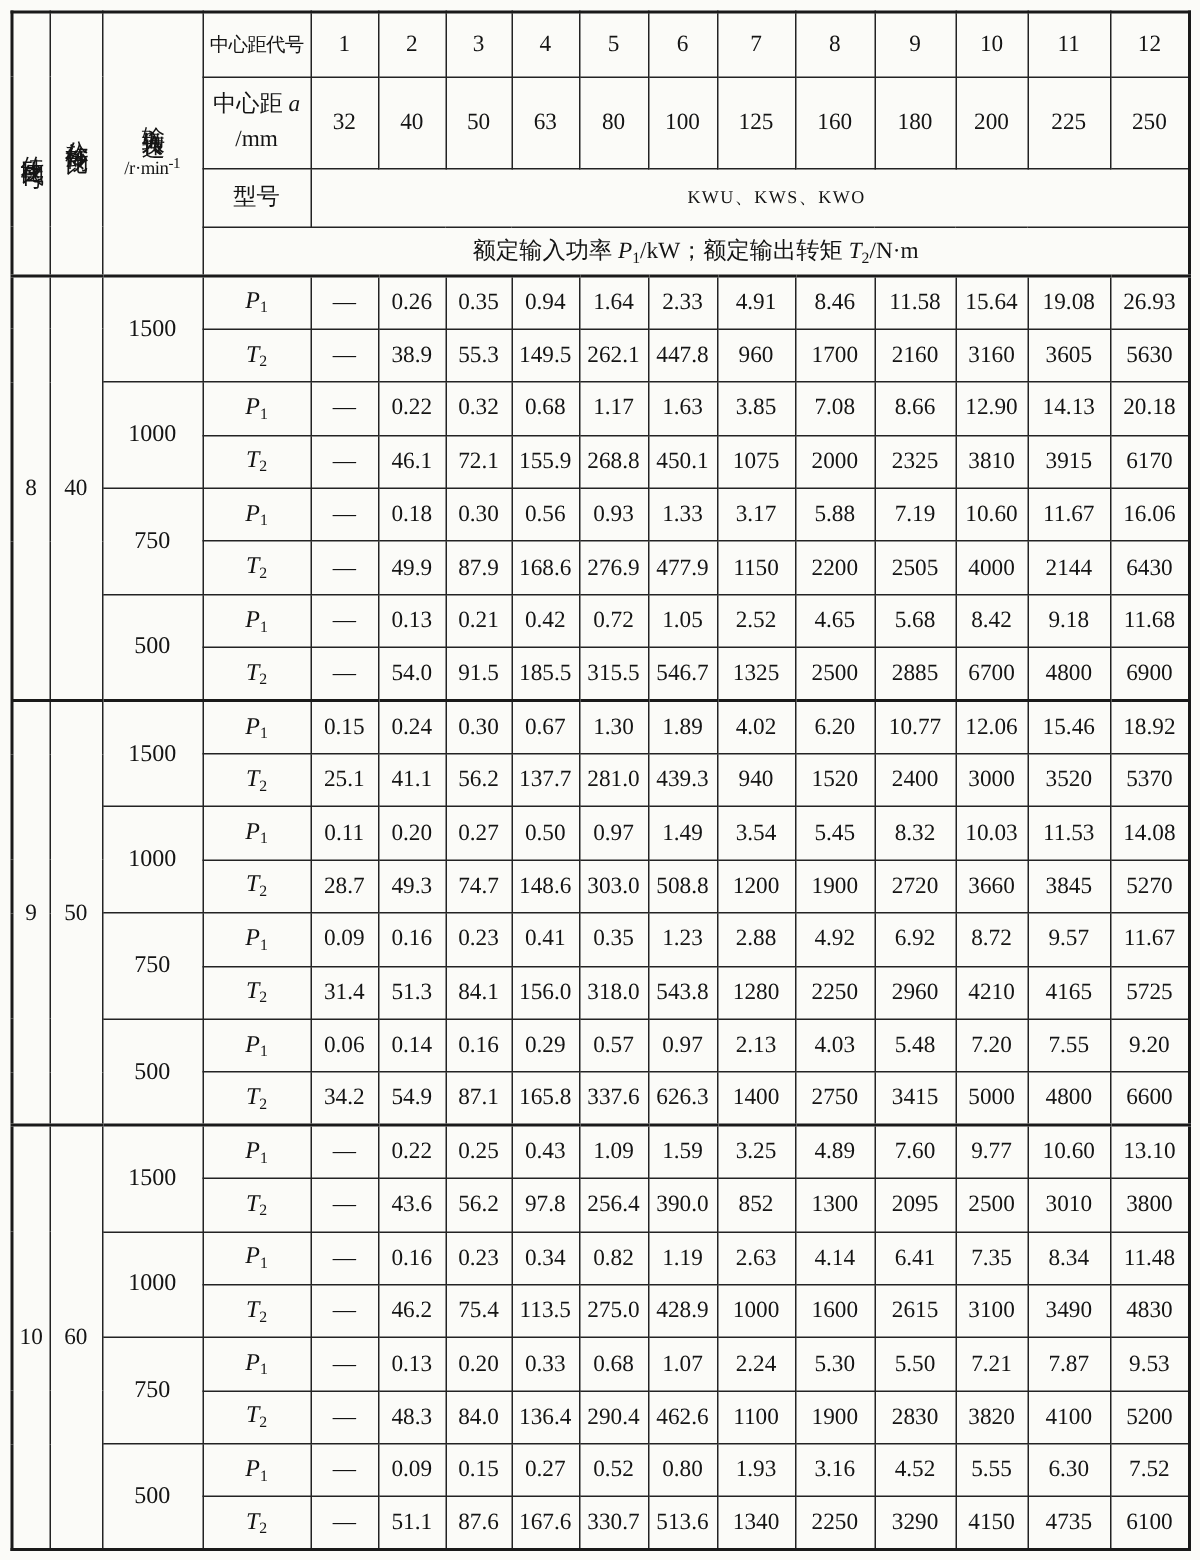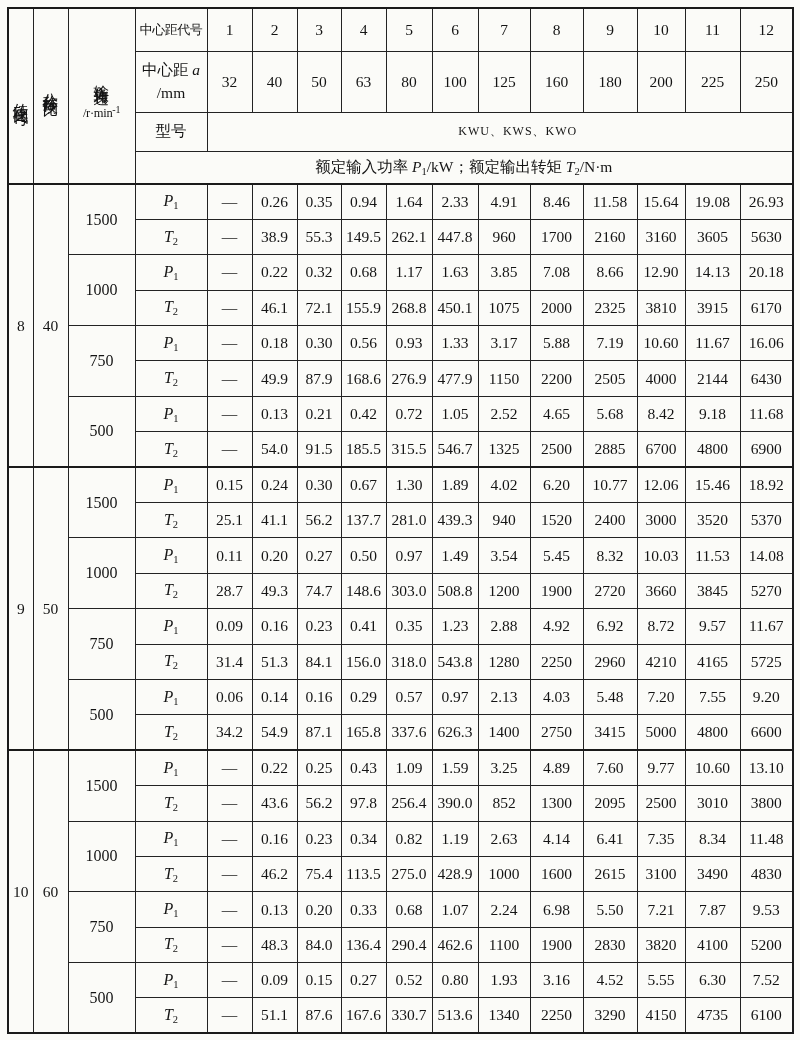--- a/index.html
+++ b/index.html
@@ -457,21 +457,21 @@
         <tr>
           <td class="speed" rowspan="2">750</td>
           <td class="rowlabel"><i>P</i><sub>1</sub></td>
           <td class="num">—</td>
           <td class="num">0.13</td>
           <td class="num">0.20</td>
           <td class="num">0.33</td>
           <td class="num">0.68</td>
           <td class="num">1.07</td>
           <td class="num">2.24</td>
-          <td class="num">6.98</td>
+          <td class="num">5.30</td>
           <td class="num">5.50</td>
           <td class="num">7.21</td>
           <td class="num">7.87</td>
           <td class="num">9.53</td>
         </tr>
         <tr>
           <td class="rowlabel"><i>T</i><sub>2</sub></td>
           <td class="num">—</td>
           <td class="num">48.3</td>
           <td class="num">84.0</td>

